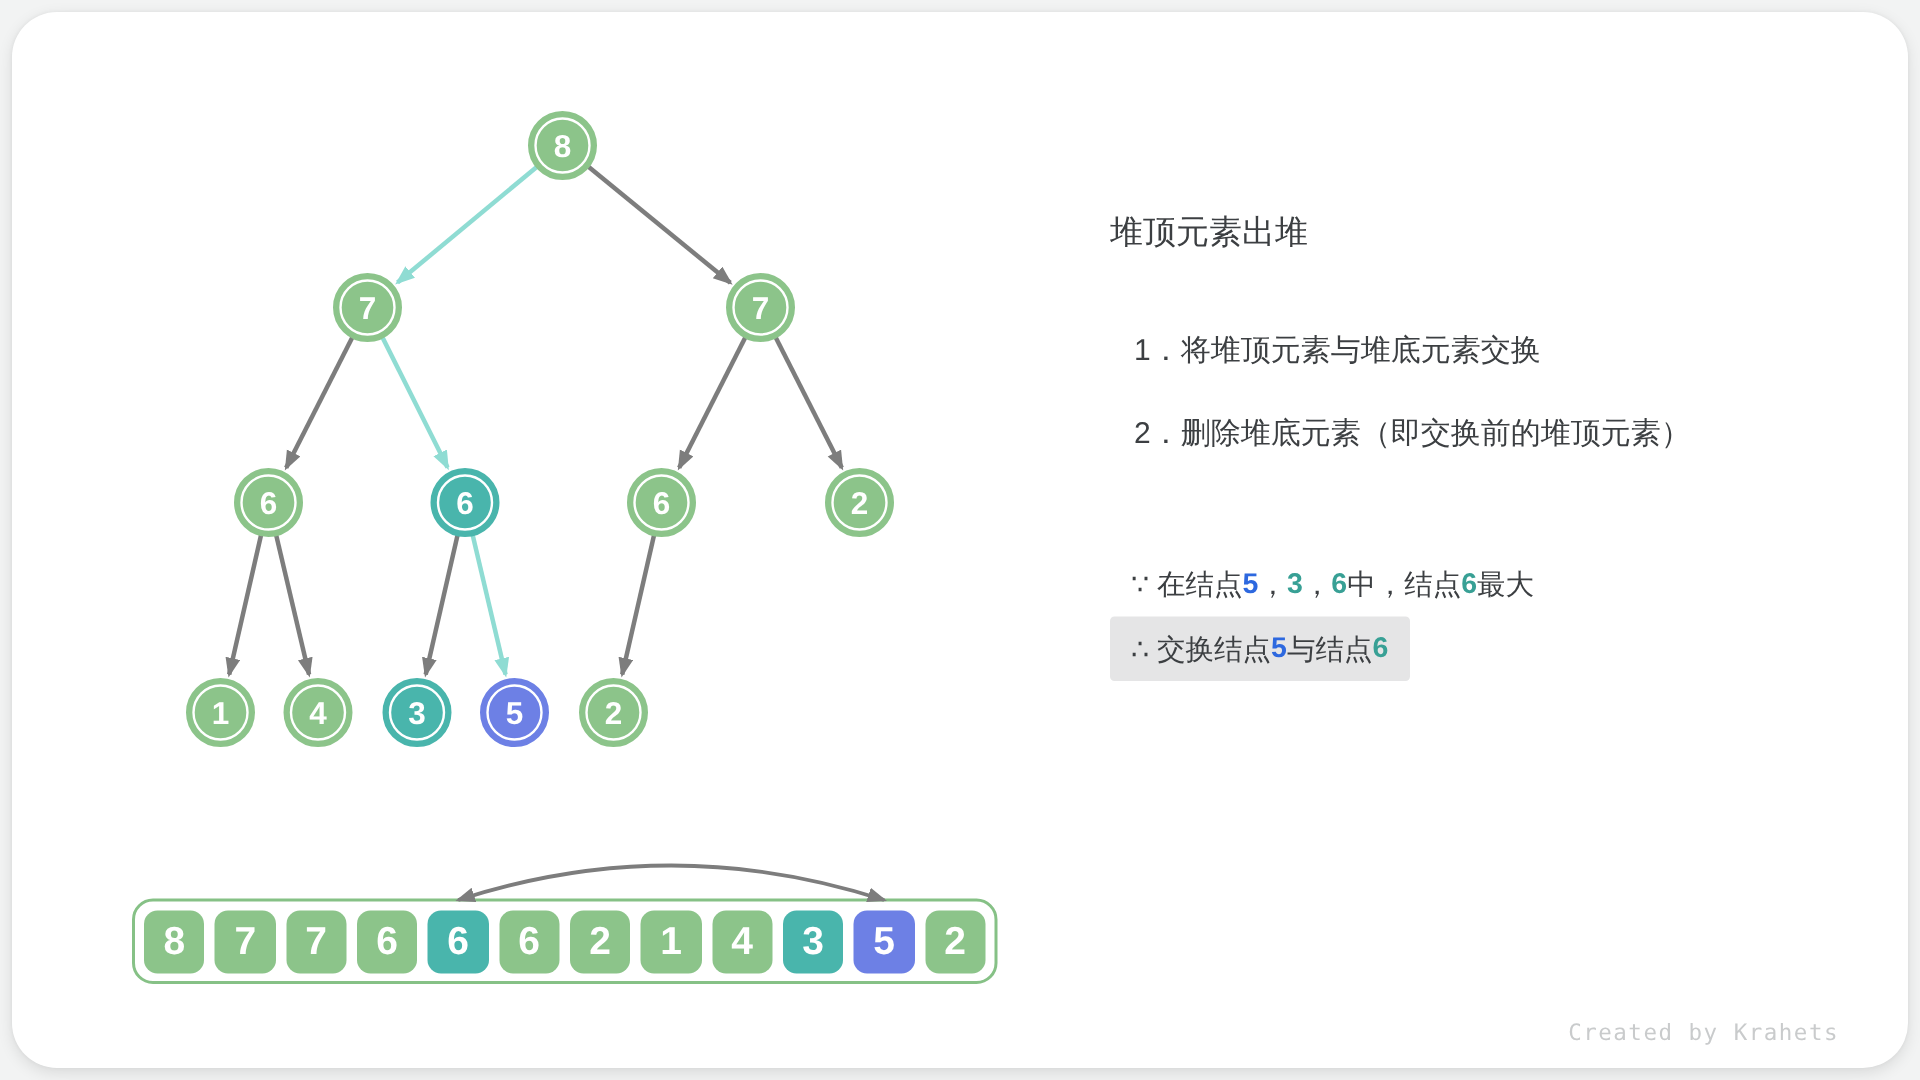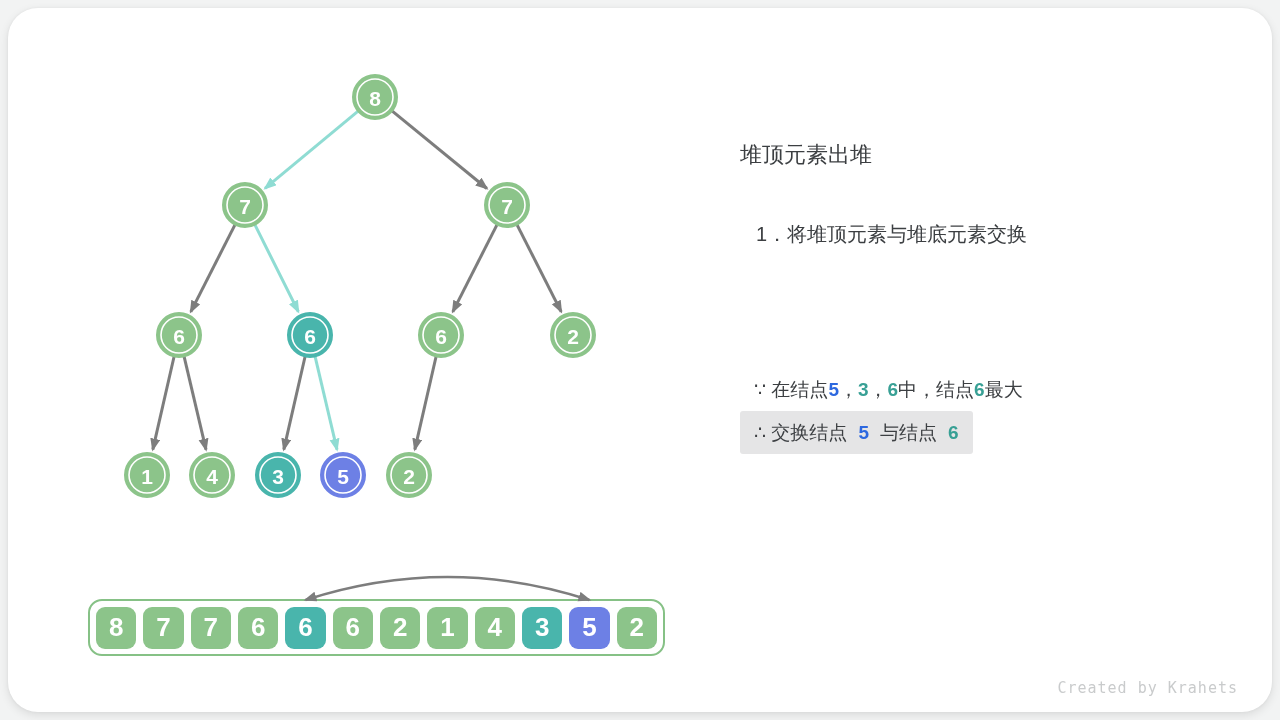--- a/index.html
+++ b/index.html
@@ -17,31 +17,31 @@
         background:var(--card-bg);border-radius:30px;
         box-shadow:0 3px 10px rgba(0,0,0,.10),0 0 3px rgba(0,0,0,.05);}
   svg.gfx{position:absolute;left:0;top:0;width:1280px;height:720px;z-index:3;pointer-events:none;}
   .panel{position:absolute;left:740px;top:0;width:520px;z-index:2;color:var(--text);}
   .panel-title{position:absolute;left:0;top:140px;font-size:22px;font-weight:400;white-space:nowrap;}
   .steps{position:absolute;left:0;top:220px;width:520px;margin-left:16px;}
   .step{font-size:20px;line-height:29px;margin-bottom:26px;white-space:nowrap;}
   .reasons{position:absolute;left:0;top:368px;}
   .reason{height:43px;display:flex;align-items:center;padding:0 14px;
           font-size:19px;white-space:nowrap;width:fit-content;justify-content:space-between;}
-  .reason.hl{background:var(--hl-bg);border-radius:3px;gap:11px;}
+  .reason.hl{background:var(--hl-bg);border-radius:3px;}
   .reason .num{font-weight:700;}
   .reason .num.blue{color:var(--blue-text);}
   .reason .num.teal{color:var(--teal-text);}
   .heap-array{position:absolute;left:88px;top:599px;width:577px;height:57px;z-index:2;
               border:2px solid var(--array-border);border-radius:14px;
               display:flex;align-items:center;gap:7px;padding:0 6px;background:var(--card-bg);}
   .cell{flex:1;height:42px;border-radius:9px;display:flex;align-items:center;justify-content:center;
         color:#fff;font-size:26px;font-weight:700;}
   .cell.green{background:var(--green);} .cell.teal{background:var(--teal);} .cell.blue{background:var(--blue);}
-  .credit{position:absolute;right:42px;bottom:23px;z-index:2;
+  .credit{position:absolute;right:54px;bottom:23px;z-index:2;
           font-family:"DejaVu Sans Mono","Liberation Mono",monospace;
           font-size:15px;letter-spacing:1px;color:var(--footer);}
 </style>
 </head>
 <body>
 
 <div class="stage">
   <div class="card"></div>
 
   <svg class="gfx" viewBox="0 0 1280 720">
@@ -124,20 +124,21 @@
         <circle cx="409" cy="475" r="18" fill="none" stroke="#ffffff" stroke-width="1.6"></circle>
         <text x="409" y="476" text-anchor="middle" dominant-baseline="central" fill="#ffffff" font-size="21" font-weight="700" font-family="&quot;Liberation Sans&quot;,&quot;DejaVu Sans&quot;,sans-serif">2</text>
       </g>
       <path d="M 305.4765625 600 Q 447.4609375 554 589.4453125 600" fill="none" stroke="#7d7d7d" stroke-width="2.5" marker-start="url(#arr-gray)" marker-end="url(#arr-gray)"></path>
     </svg>
 
   <div class="panel">
     <div class="panel-title">堆顶元素出堆</div>
     <div class="steps">
         <div class="step">1．将堆顶元素与堆底元素交换</div>
+        <div class="step">2．删除堆底元素（即交换前的堆顶元素）</div>
       </div>
     <div class="reasons">
         <div class="reason">
           <span>∵ 在结点 </span>
           <span class="num blue">5</span>
           <span>，</span>
           <span class="num teal">3</span>
           <span>，</span>
           <span class="num teal">6</span>
           <span> 中，结点 </span>

